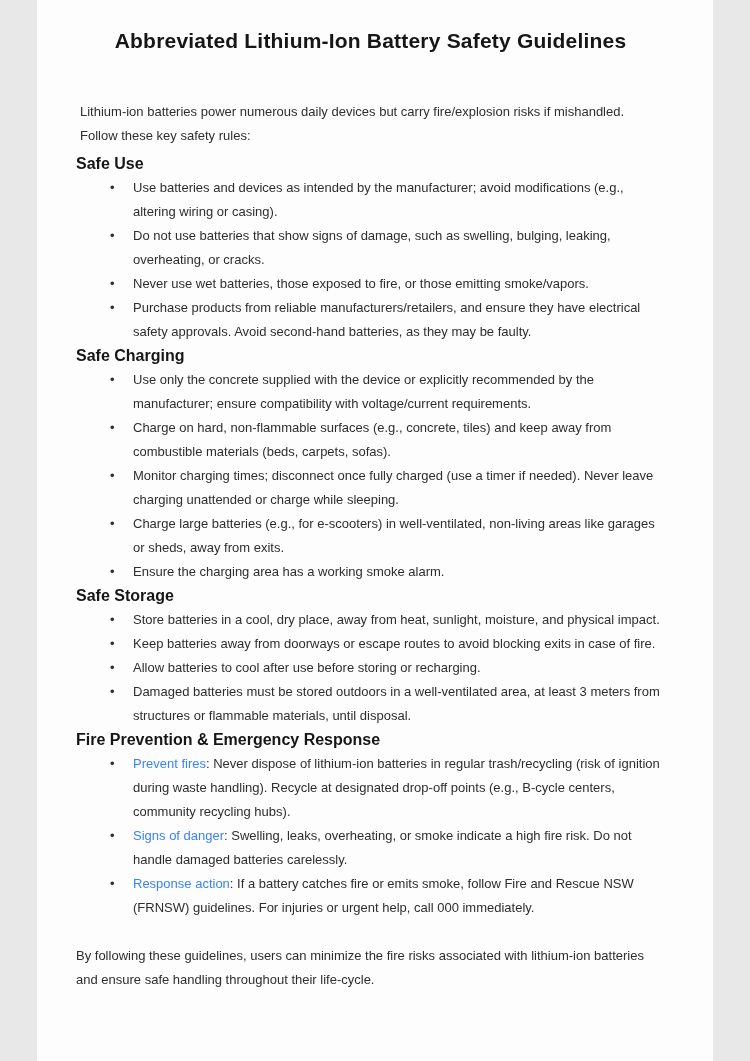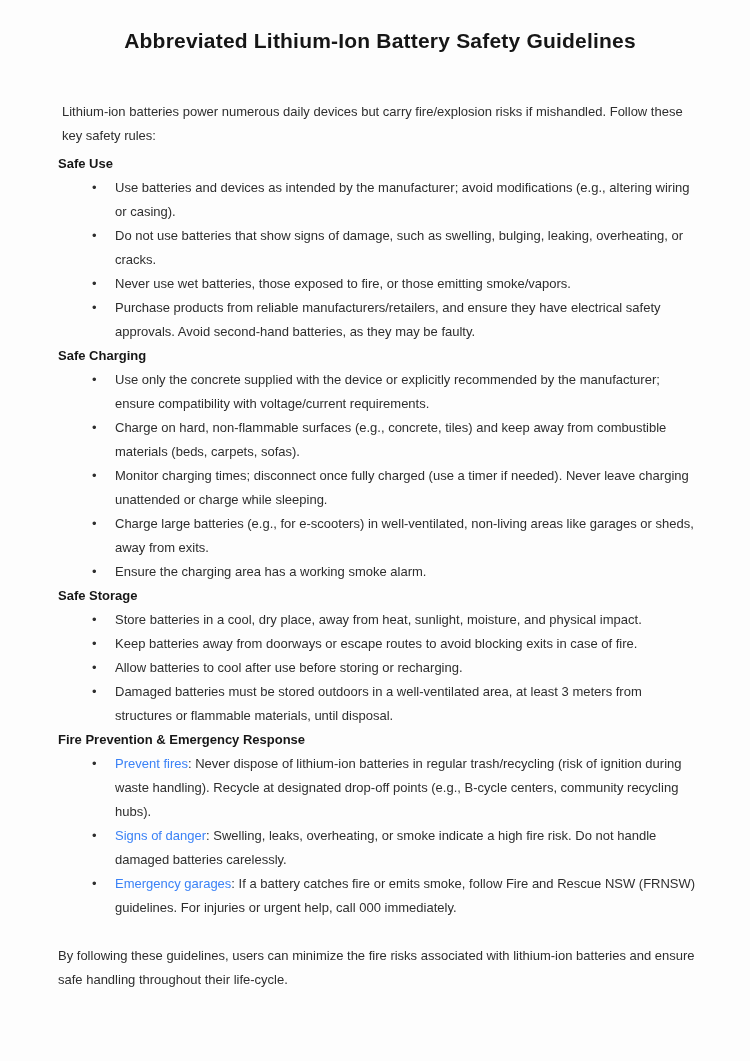--- a/index.html
+++ b/index.html
@@ -1,40 +1,40 @@
 <!DOCTYPE html>
 <html><head>
 <meta charset="utf-8">
 <style>
   html, body { margin: 0; padding: 0; background: #e8e8e8; }
   .page {
     position: relative;
-    width: 750px;
+    width: 676px;
     height: 1061px;
     margin: 0 auto;
     background: #fdfdfd;
     box-sizing: border-box;
-    padding: 26px 48px 0 58px;
+    padding: 26px 48px 0 39px;
     font-family: "Liberation Sans", sans-serif;
     color: #2e2e2e;
     overflow: hidden;
   }
   .doc-title {
     font-size: 21px;
     line-height: 30px;
     font-weight: 700;
     text-align: center;
     color: #161616;
     margin: 0 0 44px 0;
     letter-spacing: 0.2px;
   }
   .body-text { font-size: 13px; line-height: 24px; }
   .intro { margin: 4px; }
   .section-heading {
-    font-size: 13px;
+    font-size: 16px;
     line-height: 24px;
     font-weight: 700;
     color: #161616;
     margin: 0;
   }
   ul.bullets { list-style: none; margin: 0; padding: 0; }
   ul.bullets li { display: flex; }
   .marker {
     flex: 0 0 57px;
     box-sizing: border-box;
@@ -125,20 +125,20 @@
       <li>
         <span class="marker">•</span>
         <span class="btext"><b class="lead">Prevent fires</b><span>: Never dispose of lithium-ion batteries in regular trash/recycling (risk of ignition during waste handling). Recycle at designated drop-off points (e.g., B-cycle centers, community recycling hubs).</span></span>
       </li>
       <li>
         <span class="marker">•</span>
         <span class="btext"><b class="lead">Signs of danger</b><span>: Swelling, leaks, overheating, or smoke indicate a high fire risk. Do not handle damaged batteries carelessly.</span></span>
       </li>
       <li>
         <span class="marker">•</span>
-        <span class="btext"><b class="lead">Emergency garages</b><span>: If a battery catches fire or emits smoke, follow Fire and Rescue NSW (FRNSW) guidelines. For injuries or urgent help, call 000 immediately.</span></span>
+        <span class="btext"><b class="lead">Response action</b><span>: If a battery catches fire or emits smoke, follow Fire and Rescue NSW (FRNSW) guidelines. For injuries or urgent help, call 000 immediately.</span></span>
       </li>
     </ul>
 
     <p class="closing">By following these guidelines, users can minimize the fire risks associated with lithium-ion batteries and ensure safe handling throughout their life-cycle.</p>
 
   </div>
 </div>
 
 </body></html>

